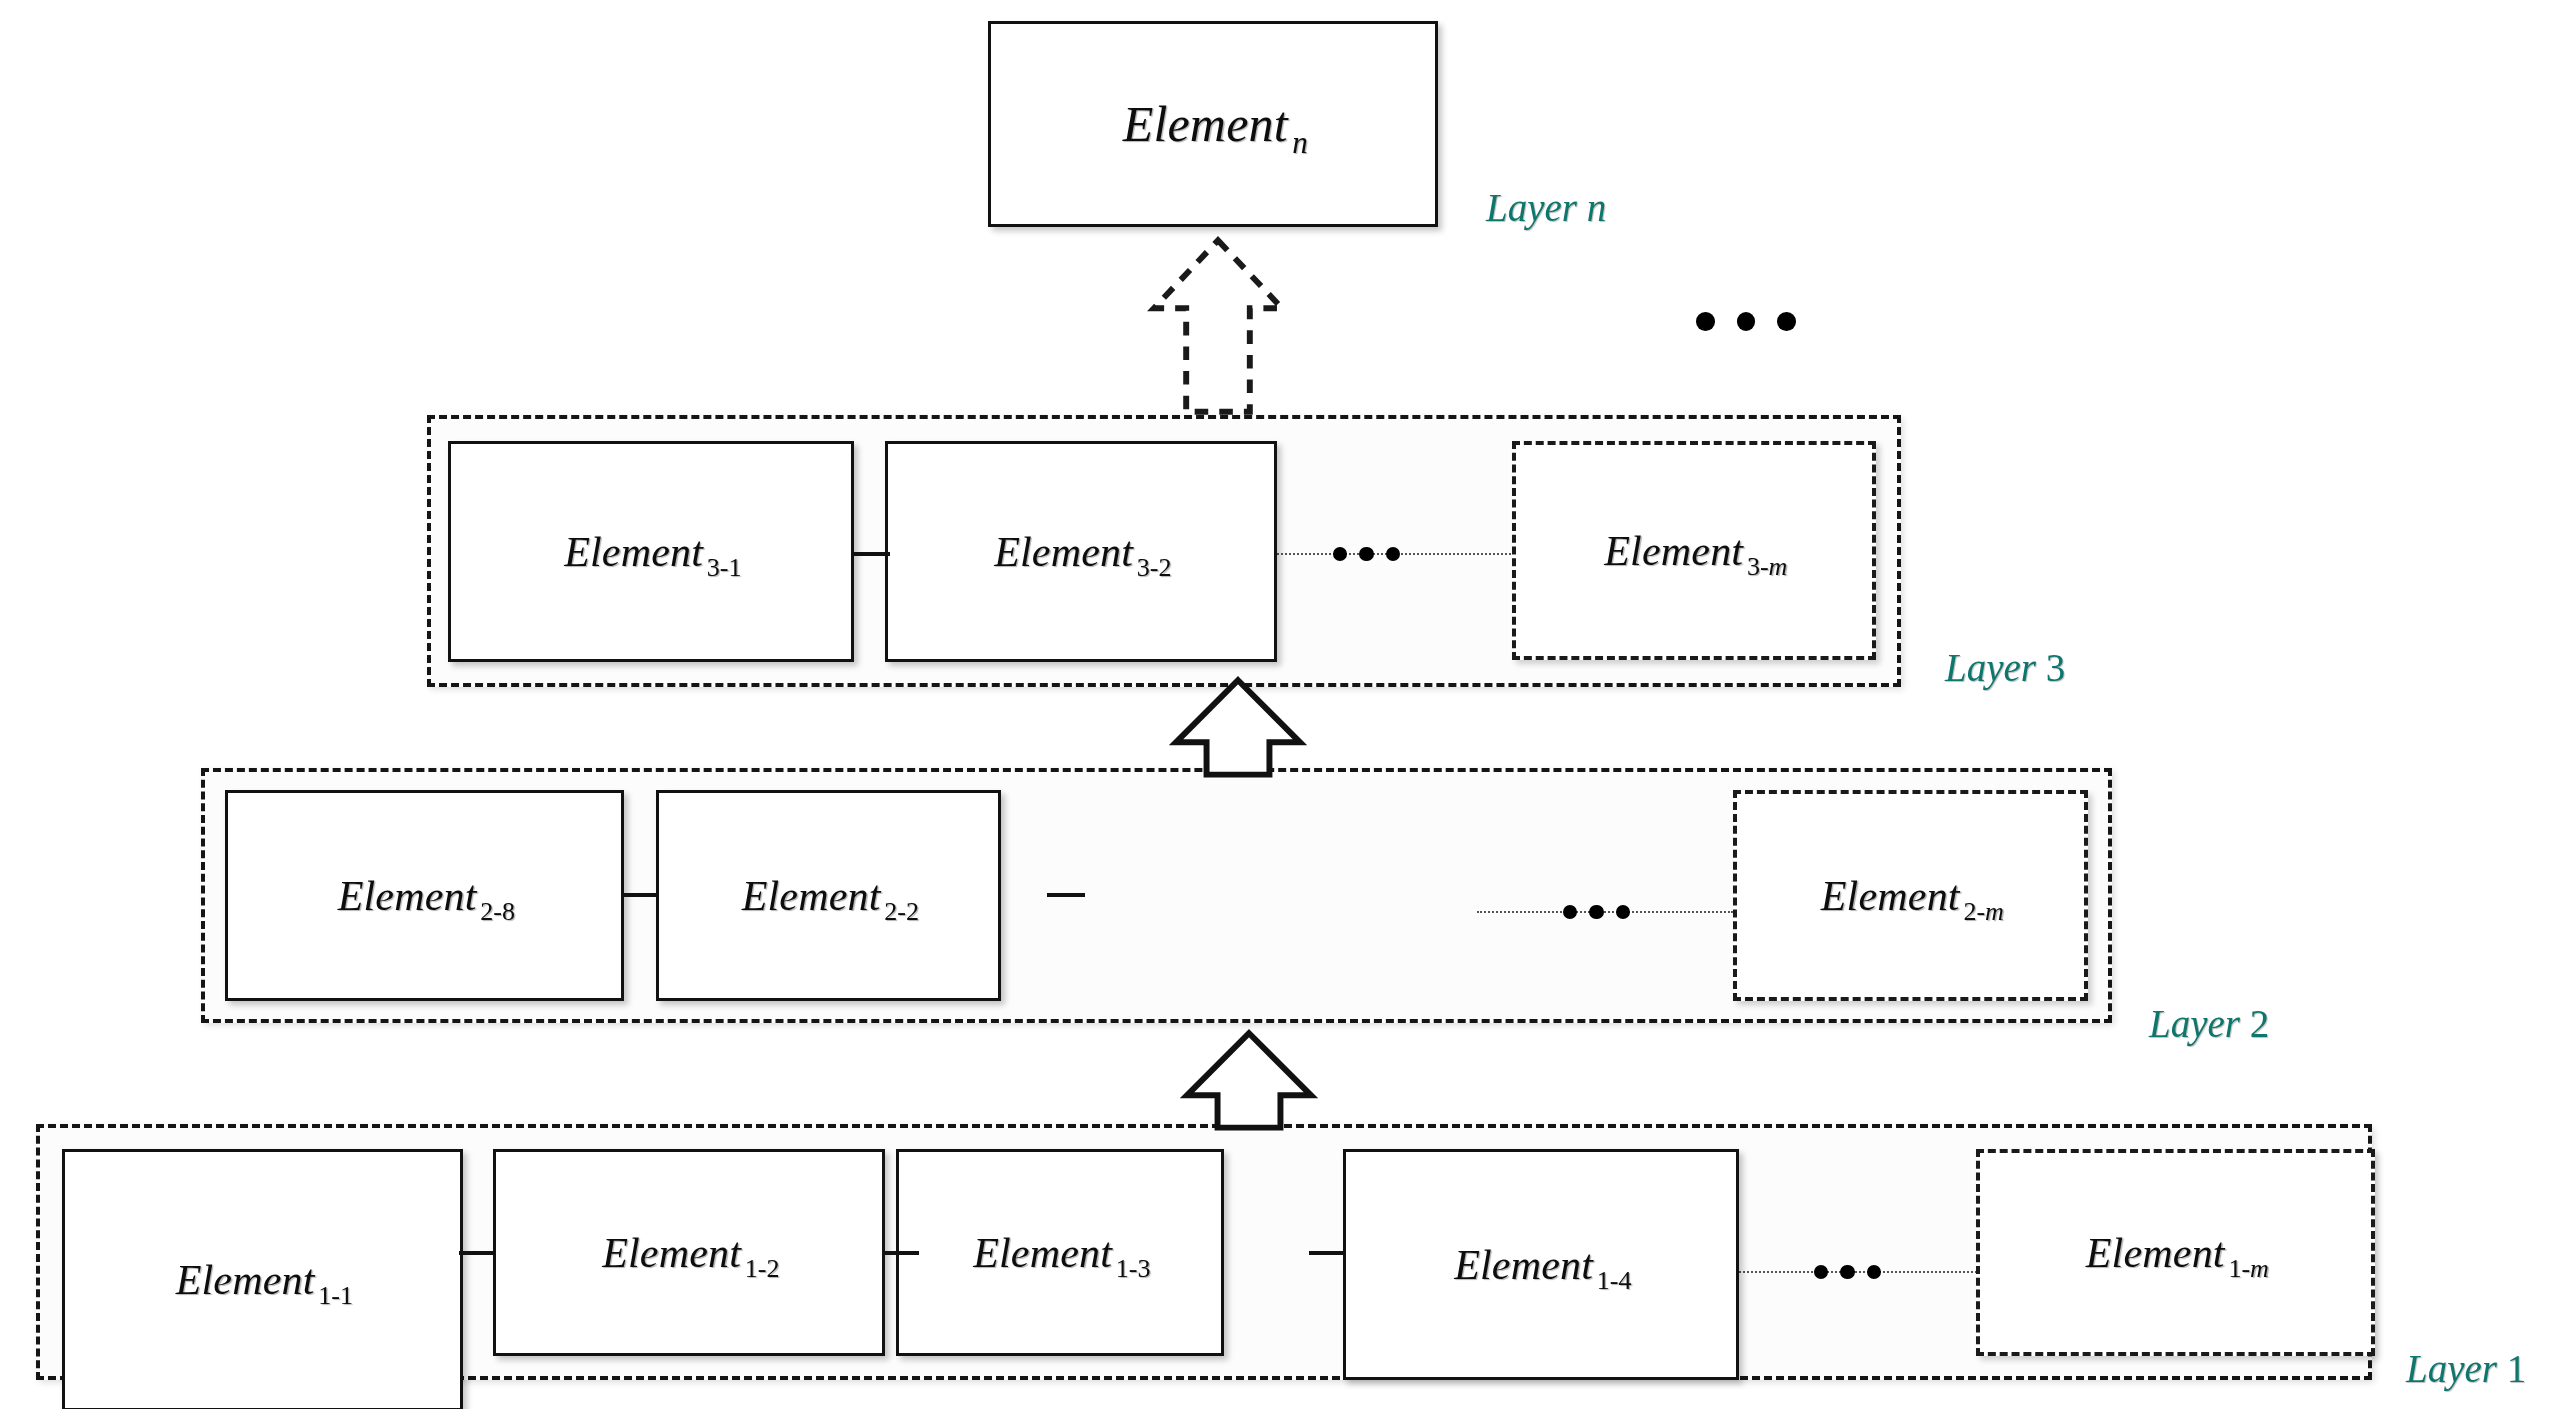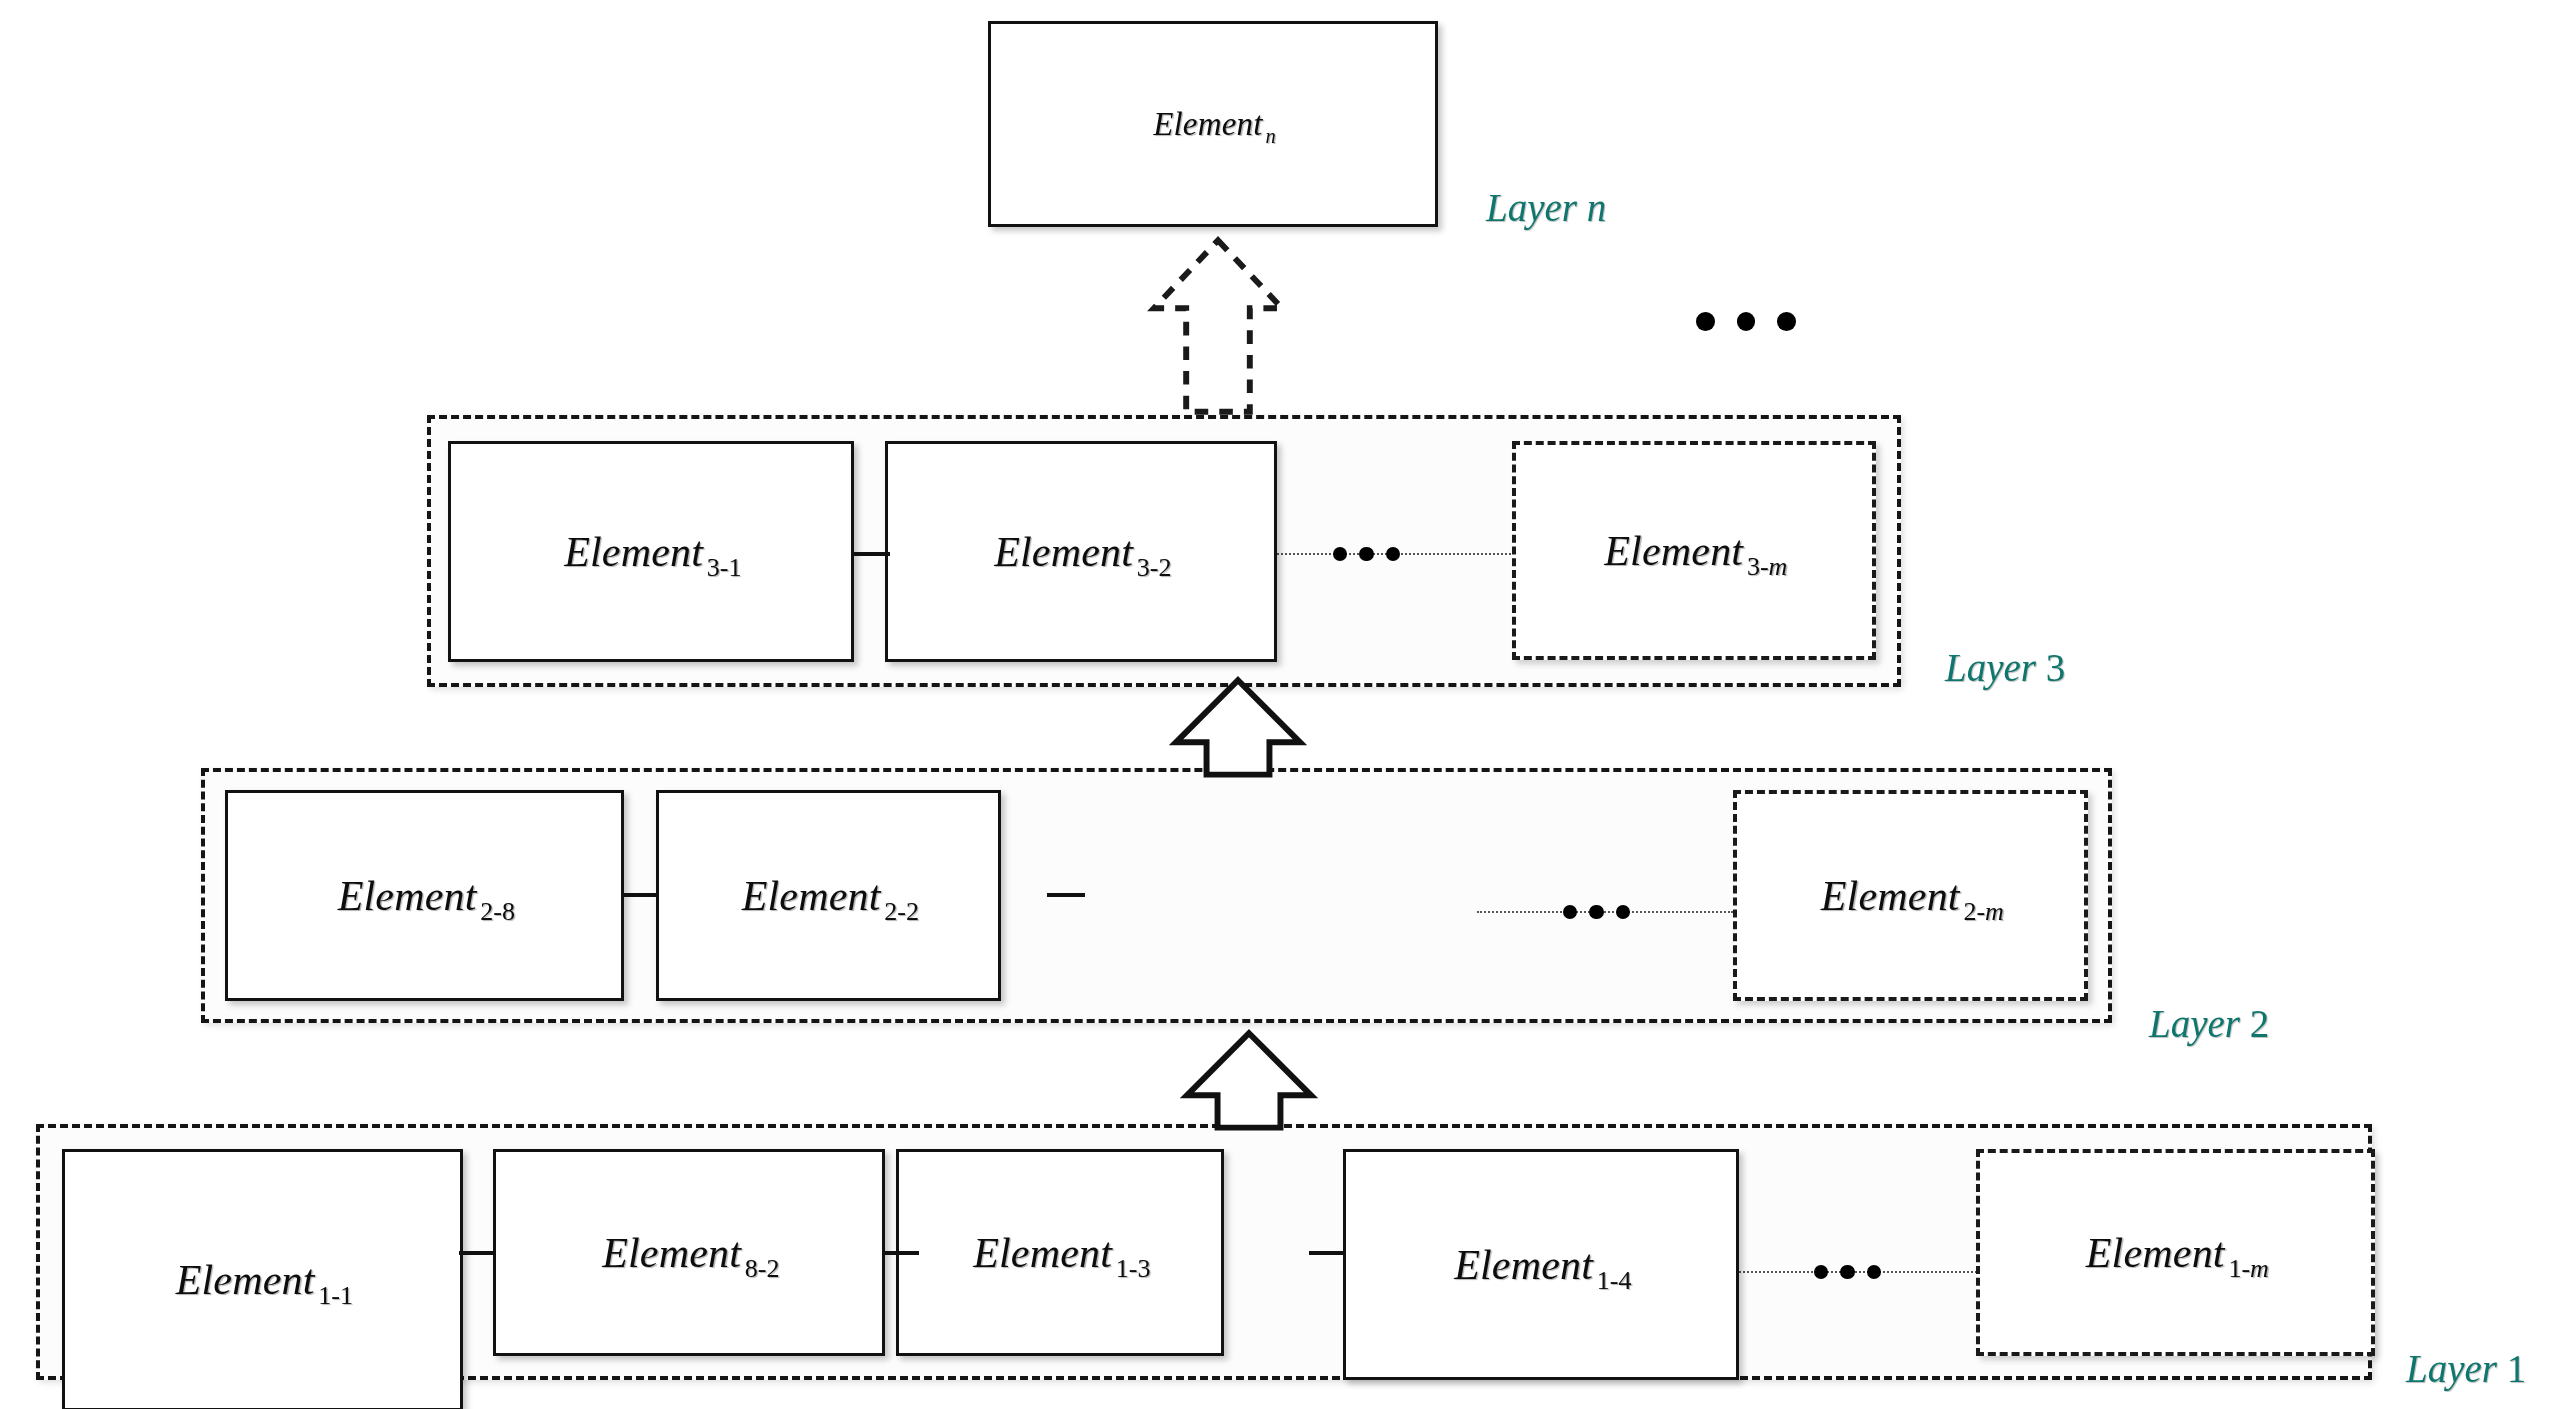--- a/index.html
+++ b/index.html
@@ -128,21 +128,21 @@
     z-index: 6;
   }
   .arrow svg { display: block; overflow: visible; }
 </style>
 </head>
 <body>
 
 <div id="canvas">
 
   <div class="el-box solid" style="left:988px; top:21px; width:450px; height:206px;">
-    <div class="el-label" style="font-size:33px;">
+    <div class="el-label" style="font-size:50px;">
       <span>Element</span><span class="sub"><span class="it">n</span></span>
     </div>
   </div>
 
   <div class="layer-caption" style="left:1486px; top:185px; font-size:39px;">
     <span>Layer</span>
     <span class="numit">n</span>
   </div>
 
   <div class="arrow" style="left:1148px; top:235px; width:140px; height:183px;">
@@ -245,21 +245,21 @@
   <div class="el-box solid" style="left:62px; top:1149px; width:401px; height:262px;">
     <div class="el-label" style="font-size:42px;">
       <span>Element</span><span class="sub"><span>1-1</span></span>
     </div>
   </div>
 
   <div class="connector" style="left:459px; top:1251px; width:37px; height:4.2px;"></div>
 
   <div class="el-box solid" style="left:493px; top:1149px; width:392px; height:207px;">
     <div class="el-label" style="font-size:42px;">
-      <span>Element</span><span class="sub"><span>8-2</span></span>
+      <span>Element</span><span class="sub"><span>1-2</span></span>
     </div>
   </div>
 
   <div class="connector" style="left:882px; top:1251px; width:37px; height:4.2px;"></div>
 
   <div class="el-box solid" style="left:896px; top:1149px; width:328px; height:207px;">
     <div class="el-label" style="font-size:42px;">
       <span>Element</span><span class="sub"><span>1-3</span></span>
     </div>
   </div>

